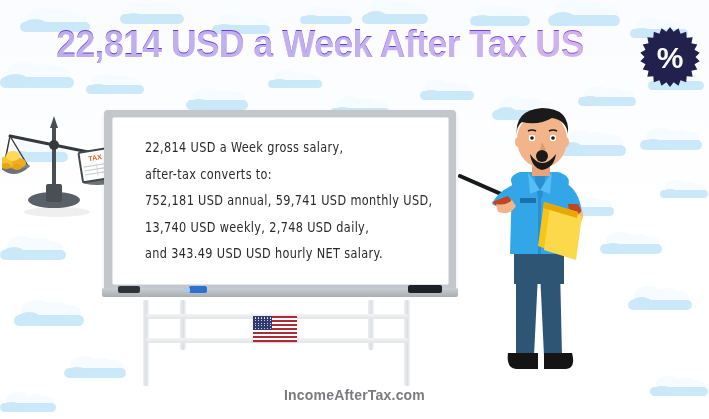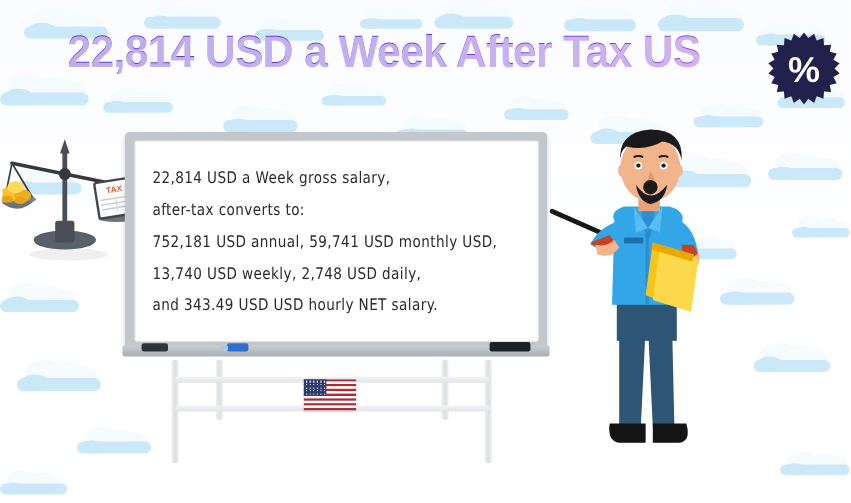--- a/index.html
+++ b/index.html
@@ -69,21 +69,21 @@
     background:#c3c7cb;
     border-radius:4px;
     box-shadow:0 2px 4px rgba(0,0,0,.10);
     padding:7px 7px 7px 8px;
   }
   .board-inner{
     width:100%; height:100%;
     background:#ffffff;
     border:1px solid #e3e6e8;
     border-radius:2px;
-    padding:18px 14px 10px 14px;
+    padding:18px 14px 10px 32px;
     overflow:hidden;
   }
   .board-line{
     font-family:"DejaVu Sans", sans-serif;
     font-size:11.3px;
     line-height:26.5px;
     color:#2a2a2a;
     letter-spacing:.35px;
     white-space:nowrap;
     transform:scaleY(1.18);
@@ -527,14 +527,15 @@
       <path d="M70 33 Q74 31 78 33" stroke="#1a1a1a" stroke-width="1.6" fill="none"></path>
       <path d="M91 33 Q95 31 99 33" stroke="#1a1a1a" stroke-width="1.6" fill="none"></path>
       <path d="M84 44 L82 52 L88 52 Z" fill="#e09a6a"></path>
       <ellipse cx="84" cy="58" rx="6" ry="6" fill="#1a1a1a"></ellipse>
       <path d="M72 56 Q84 74 98 56 Q96 70 84 72 Q74 70 72 56 Z" fill="#1a1a1a"></path>
       <ellipse cx="60" cy="44" rx="3" ry="5" fill="#f2b48a"></ellipse>
       <ellipse cx="108" cy="44" rx="3" ry="5" fill="#f2b48a"></ellipse>
     </svg>
   </div>
 
+  <div class="footer">IncomeAfterTax.com</div>
 
 </div>
 
 </body></html>

